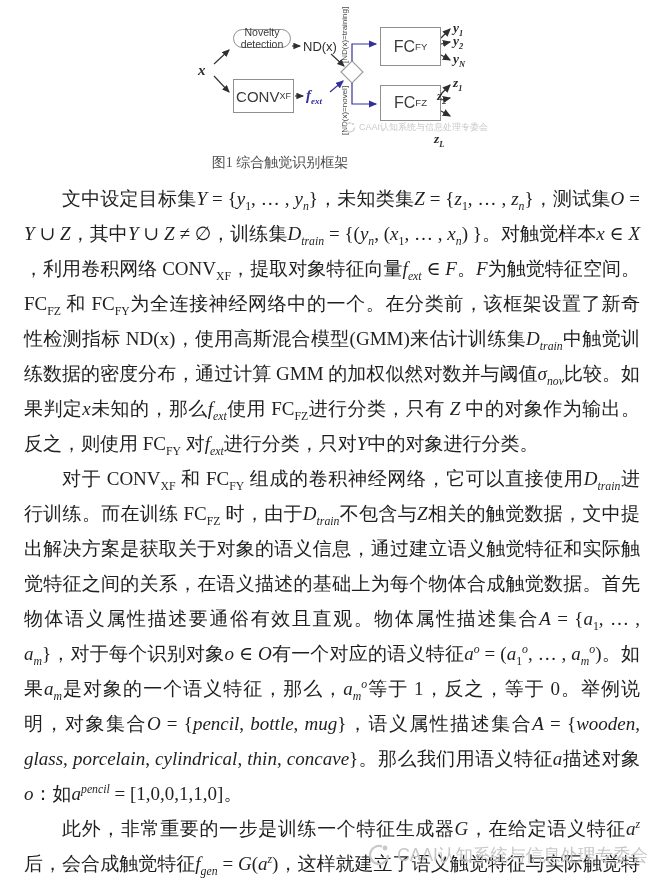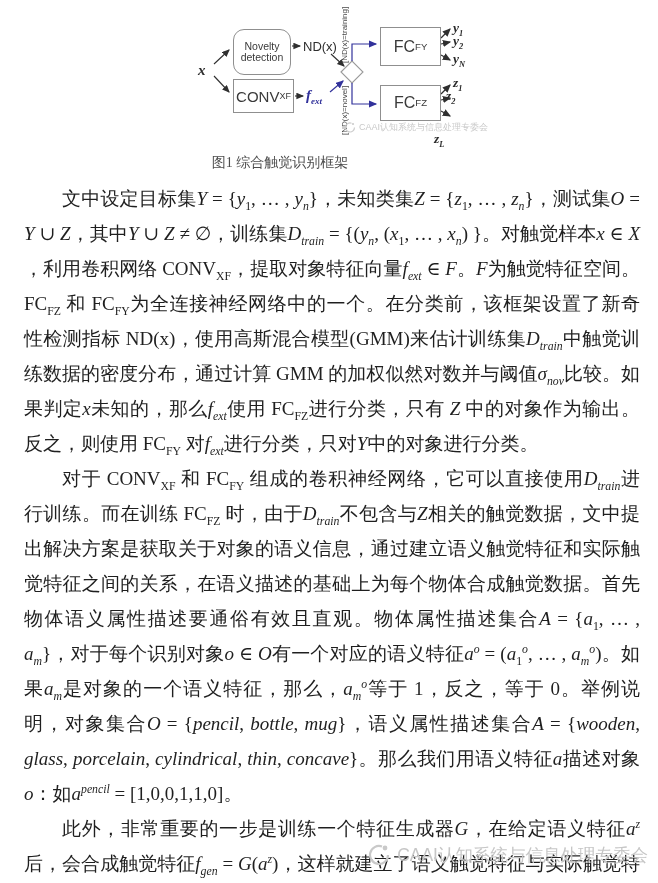--- a/index.html
+++ b/index.html
@@ -6,21 +6,21 @@
   body{
     width:658px;height:883px;background:#ffffff;position:relative;overflow:hidden;
     font-family:"Liberation Serif","DejaVu Serif",serif;color:#1f1f1f;
   }
   
   .figure{position:absolute;left:0;top:0;width:658px;height:150px;}
   .figure svg.wires{position:absolute;left:0;top:0;pointer-events:none;}
   .dbox{position:absolute;box-sizing:border-box;border:1px solid #8f8f8f;background:#fff;
         display:flex;align-items:center;justify-content:center;
         font-family:"Liberation Sans","DejaVu Sans",sans-serif;color:#3a3a3a;}
-  .box-novelty{left:233px;top:29px;width:58px;height:46px;border-radius:11px;
+  .box-novelty{left:233px;top:29px;width:58px;height:19px;border-radius:11px;
         font-size:10.5px;line-height:11.5px;text-align:center;padding:2px;align-items:center;}
   .box-conv{left:233px;top:79px;width:61px;height:34px;font-size:15px;font-weight:500;}
   .box-fcfy{left:380px;top:27px;width:61px;height:39px;font-size:16px;font-weight:500;}
   .box-fcfz{left:380px;top:85px;width:61px;height:36px;font-size:16px;font-weight:500;}
   .dbox sub{font-size:0.6em;line-height:0;}
   .dlabel{position:absolute;font-family:"Liberation Sans","DejaVu Sans",sans-serif;color:#2e2e2e;}
   .x-label{left:198px;top:62px;font-size:15px;font-family:"Liberation Serif",serif;font-style:italic;font-weight:bold;}
   .nd-label{left:303px;top:39px;font-size:13px;}
   .fext-label{left:306px;top:87px;font-size:15px;color:#32329b;
         font-family:"Liberation Serif",serif;font-style:italic;font-weight:bold;}
@@ -112,21 +112,21 @@
   <div class="dbox box-fcfz">
     <span>FC</span>
       <sub>FZ</sub>
   </div>
 
   <span class="fout" style="left:453px;top:21px;"><span>y</span><sub>1</sub></span>
   <span class="fout" style="left:453px;top:34px;"><span>y</span><sub>2</sub></span>
   <span class="fout" style="left:453px;top:52px;"><span>y</span><sub>N</sub></span>
 
   <span class="fout" style="left:453px;top:76px;"><span>z</span><sub>1</sub></span>
-  <span class="fout" style="left:446px;top:89px;"><span>z</span><sub>2</sub></span>
+  <span class="fout" style="left:437px;top:89px;"><span>z</span><sub>2</sub></span>
   <span class="fout" style="left:434px;top:108px;margin-top:24px;"><span>z</span><sub>L</sub></span>
 
   <div class="fig-wm">
     <svg width="12" height="11" viewBox="0 0 24 22">
       <path d="M21,11 a9,9 0 1 1 -6,-8.5" fill="none" stroke="#cccccc" stroke-width="2.4"></path>
       <circle cx="18" cy="4" r="2.2" fill="#cccccc"></circle>
     </svg>
     <span>CAAI认知系统与信息处理专委会</span>
   </div>
 </div>

